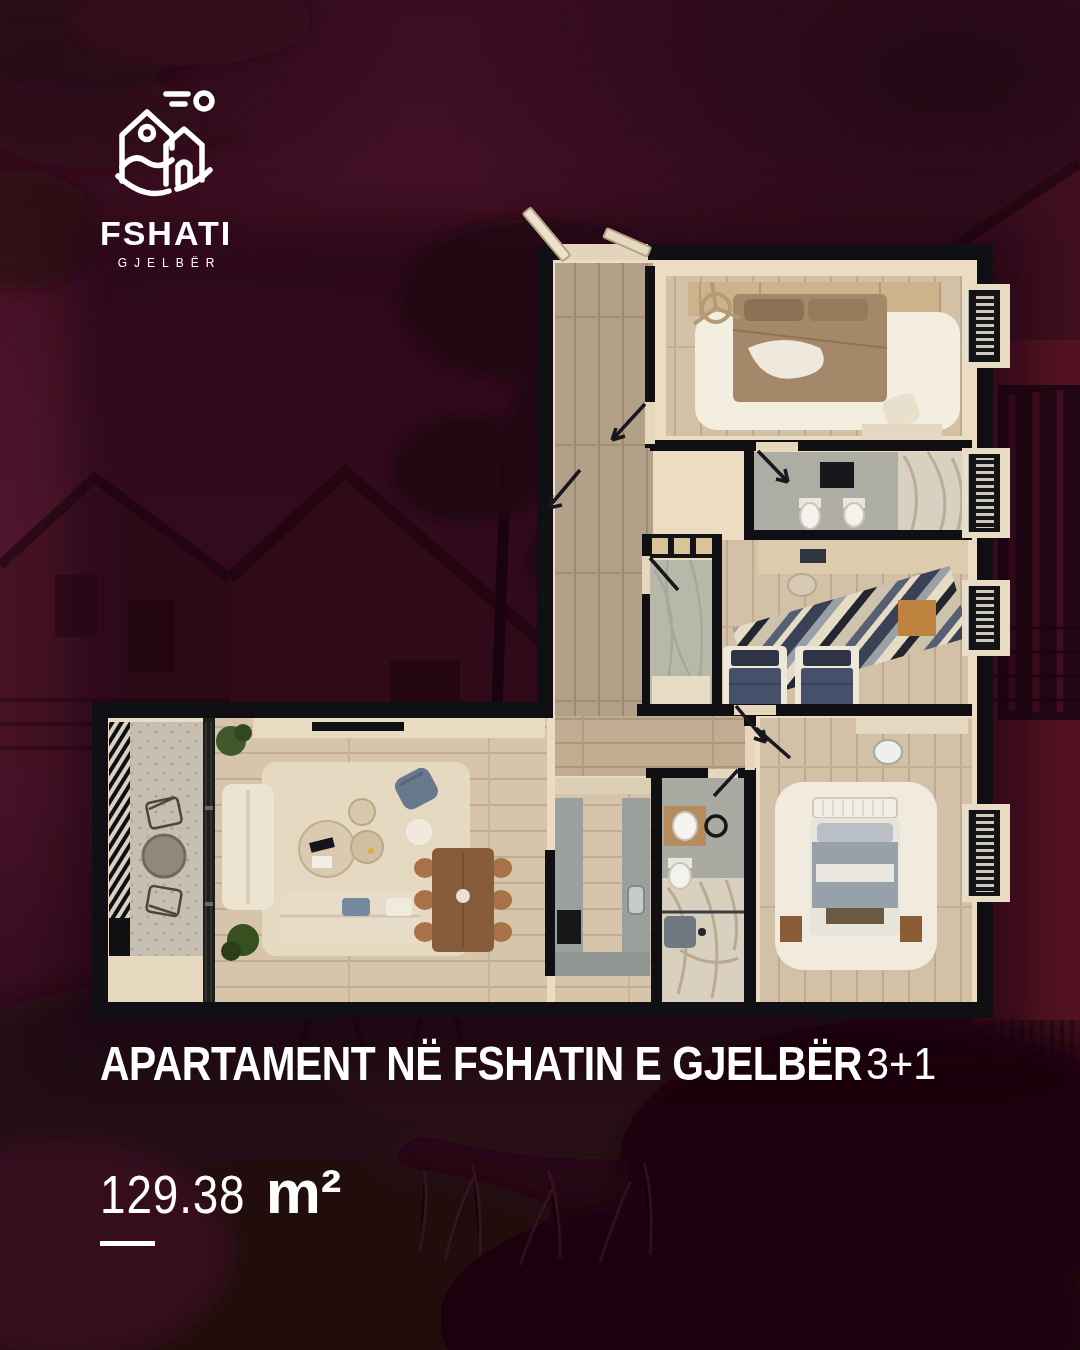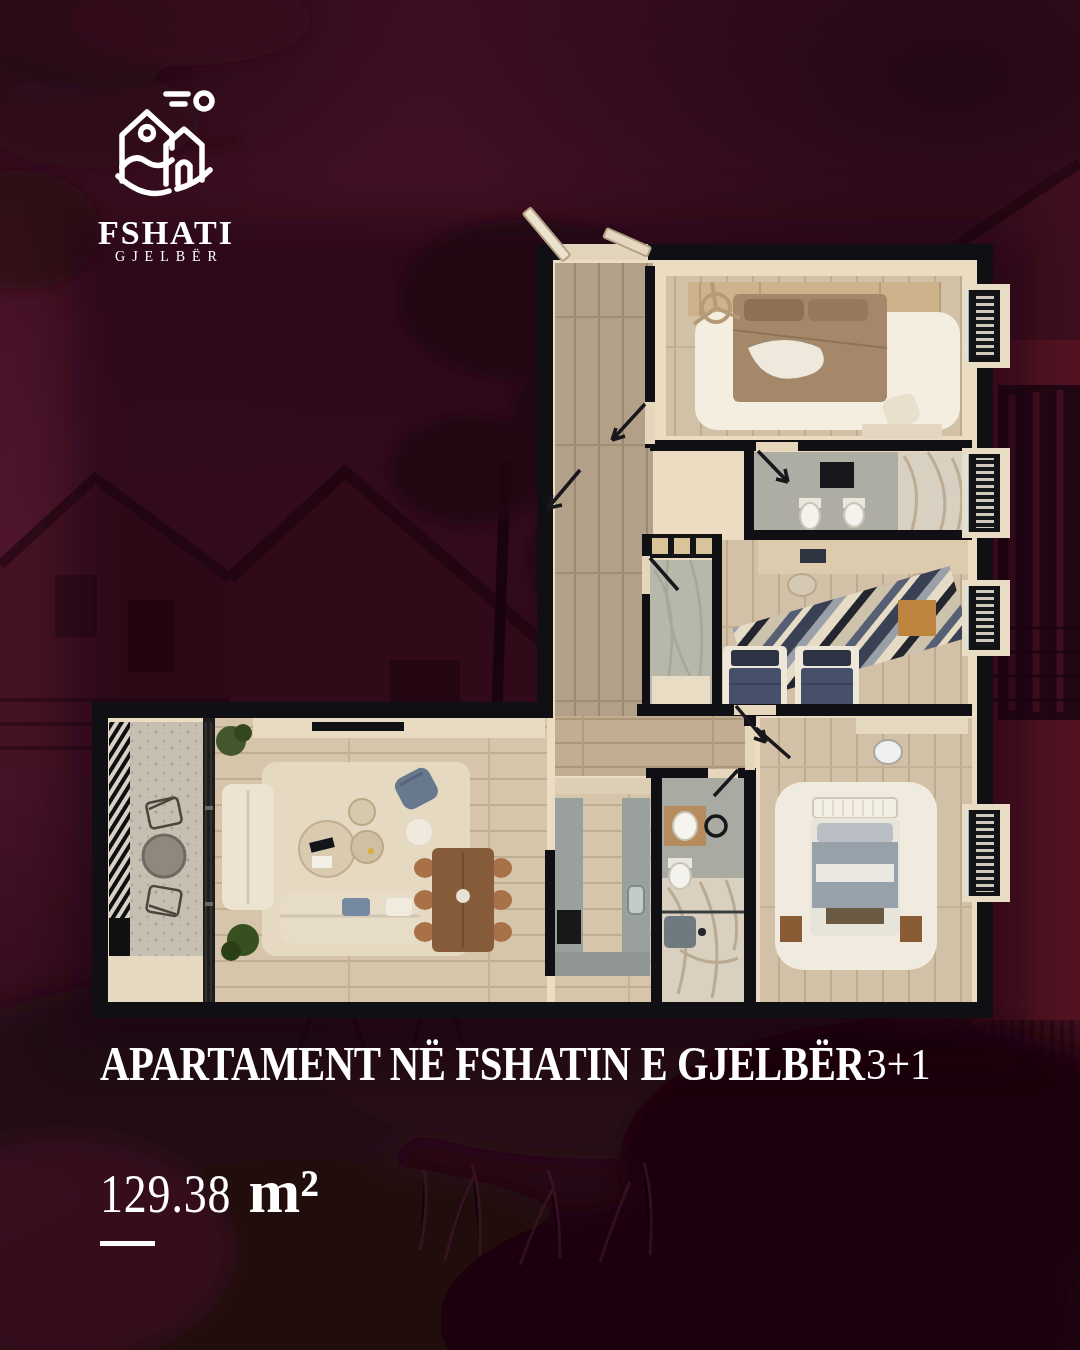--- a/index.html
+++ b/index.html
@@ -1,29 +1,29 @@
 <!DOCTYPE html>
 <html><head>
 <meta charset="utf-8">
 <style>
   html,body{margin:0;padding:0;background:#1a0510;}
   .frame{
     position:relative;width:1080px;height:1350px;overflow:hidden;
-    font-family:Liberation Serif, serif;color:#fff;
+    font-family:Liberation Sans, sans-serif;color:#fff;
     background:
       radial-gradient(820px 460px at 88% 6%, rgba(18,3,11,.6), transparent 62%),
       radial-gradient(620px 380px at 4% 4%, rgba(22,5,13,.55), transparent 60%),
       radial-gradient(900px 420px at 18% 38%, rgba(92,27,53,.25), transparent 65%),
       linear-gradient(178deg,#3a0d20 0%,#451126 22%,#4b142b 40%,#441126 58%,#340c1d 74%,#250815 88%,#1d0611 100%);
   }
   .scene{position:absolute;left:0;top:0;}
   .logo{position:absolute;left:93px;top:88px;width:146px;text-align:center;}
   .logo-icon{display:block;margin:0 auto;}
   .logo-name{margin-top:10px;font-size:34px;font-weight:700;letter-spacing:2px;line-height:1;}
-  .logo-sub{font-size:14px;font-weight:400;letter-spacing:7px;line-height:1;text-indent:7px;}
+  .logo-sub{margin-top:7px;font-size:12px;font-weight:400;letter-spacing:7px;line-height:1;text-indent:7px;}
   .title{
     position:absolute;left:100px;top:1036px;margin:0;
     font-size:48px;font-weight:700;letter-spacing:-.5px;white-space:nowrap;
     transform:scaleX(.85);transform-origin:left center;
   }
   .badge{
     position:absolute;left:866px;top:1038px;
     font-size:45px;font-weight:400;transform:scaleX(.92);transform-origin:left center;
   }
   .arearow{position:absolute;left:100px;top:1156px;white-space:nowrap;}

